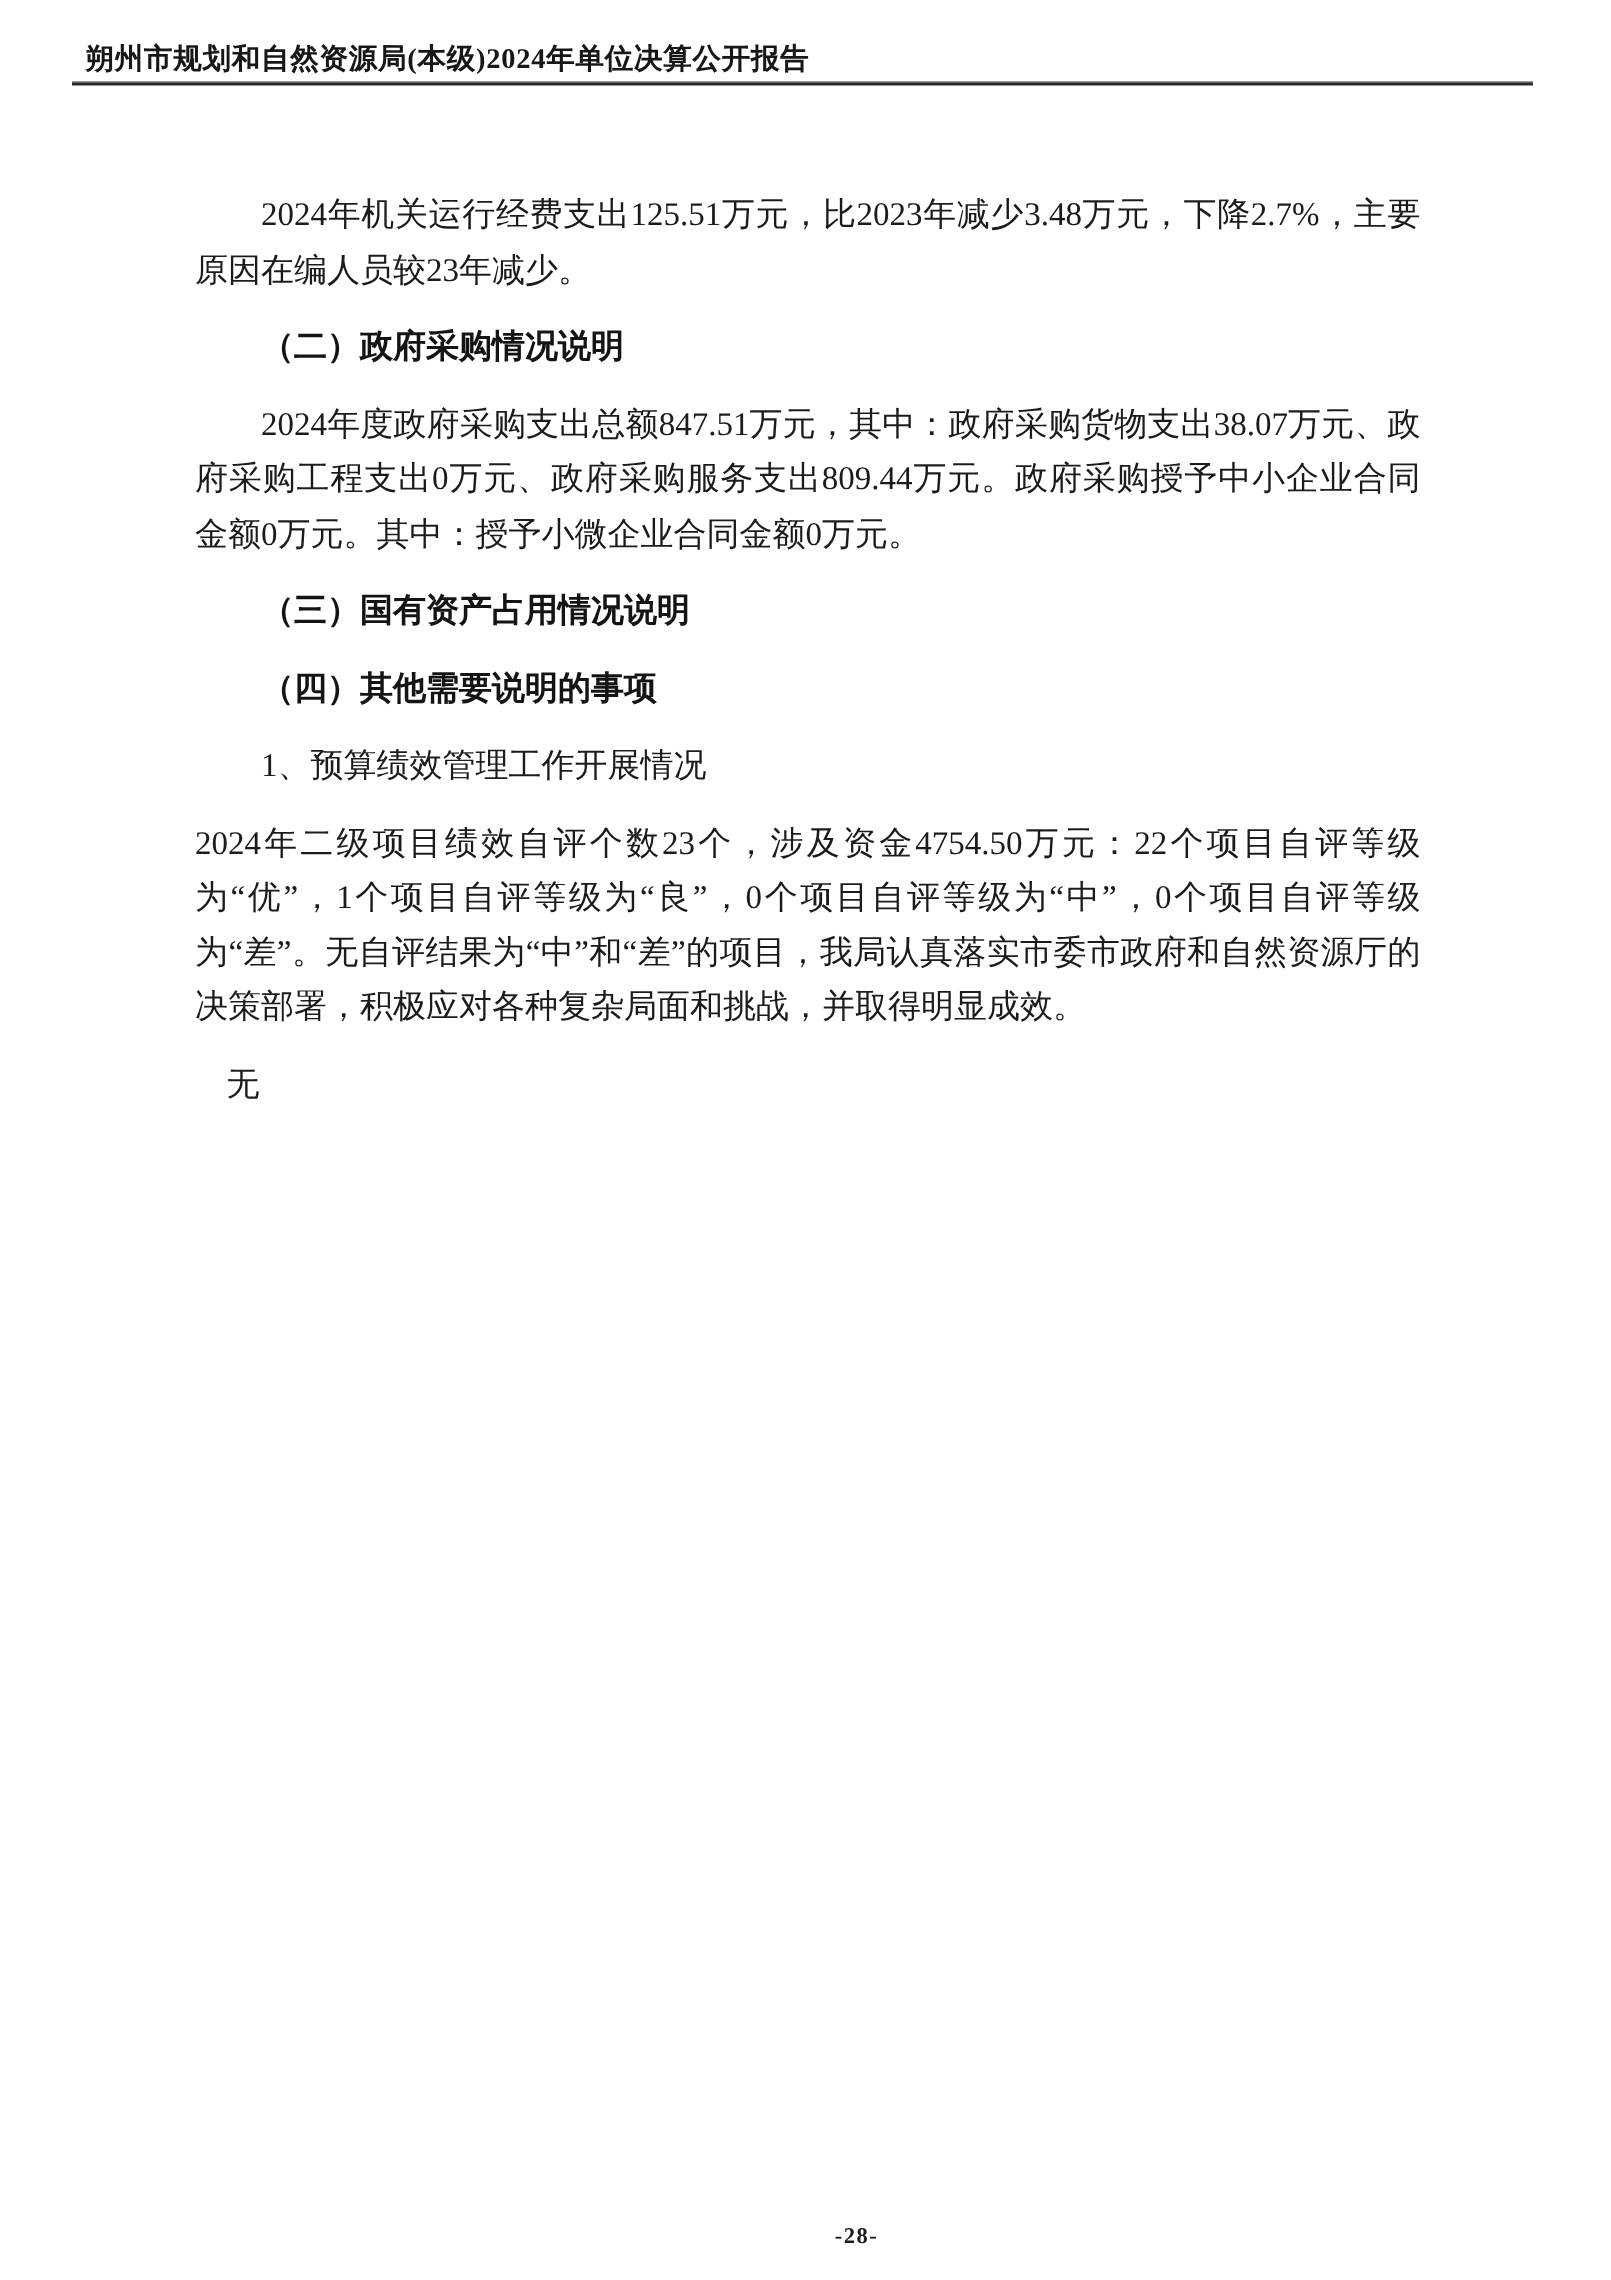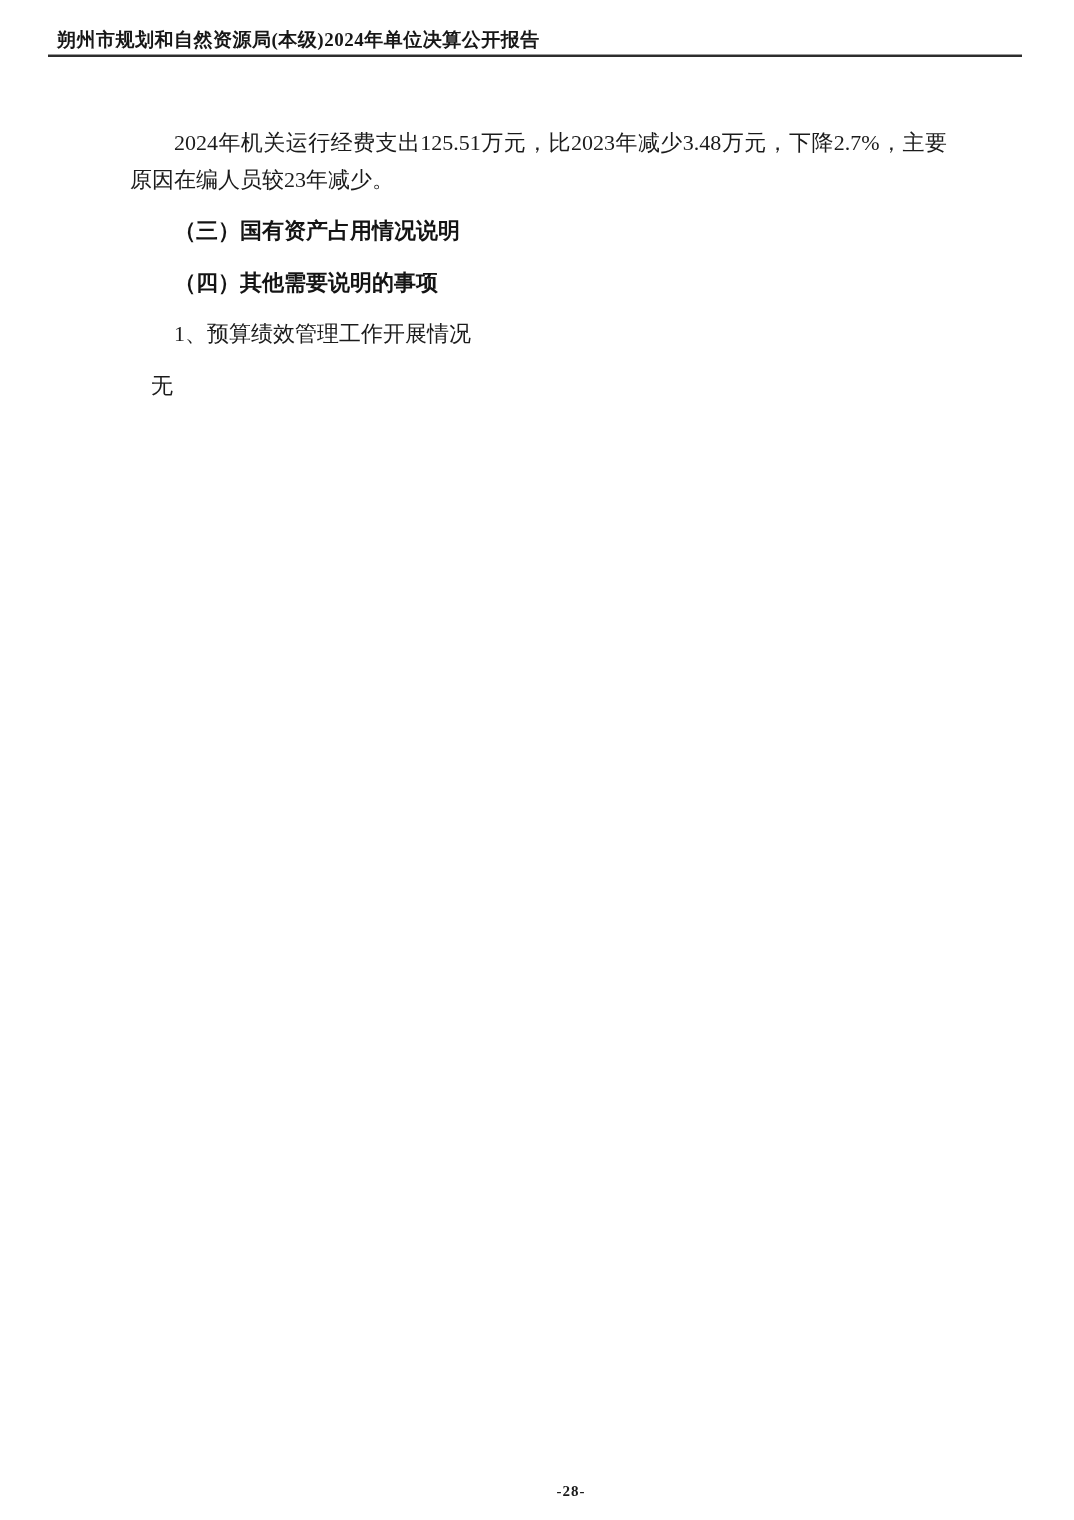--- a/index.html
+++ b/index.html
@@ -80,21 +80,24 @@
 
 <div class="page">
 
   <div class="doc-header">
     <div class="doc-header-title">朔州市规划和自然资源局(本级)2024年单位决算公开报告</div>
     <div class="doc-header-rule"></div>
   </div>
 
   <div class="content">
     <p class="para-indent">2024年机关运行经费支出125.51万元，比2023年减少3.48万元，下降2.7%，主要原因在编人员较23年减少。</p>
+    <p class="section-heading">（二）政府采购情况说明</p>
+    <p class="para-indent">2024年度政府采购支出总额847.51万元，其中：政府采购货物支出38.07万元、政府采购工程支出0万元、政府采购服务支出809.44万元。政府采购授予中小企业合同金额0万元。其中：授予小微企业合同金额0万元。</p>
     <p class="section-heading">（三）国有资产占用情况说明</p>
     <p class="section-heading">（四）其他需要说明的事项</p>
     <p class="sub-item">1、预算绩效管理工作开展情况</p>
+    <p class="para-noindent">2024年二级项目绩效自评个数23个，涉及资金4754.50万元：22个项目自评等级为“优”，1个项目自评等级为“良”，0个项目自评等级为“中”，0个项目自评等级为“差”。无自评结果为“中”和“差”的项目，我局认真落实市委市政府和自然资源厅的决策部署，积极应对各种复杂局面和挑战，并取得明显成效。</p>
     <p class="para-wu">无</p>
   </div>
 
   <div class="page-number">-28-</div>
 
 </div>
 
 </body></html>

